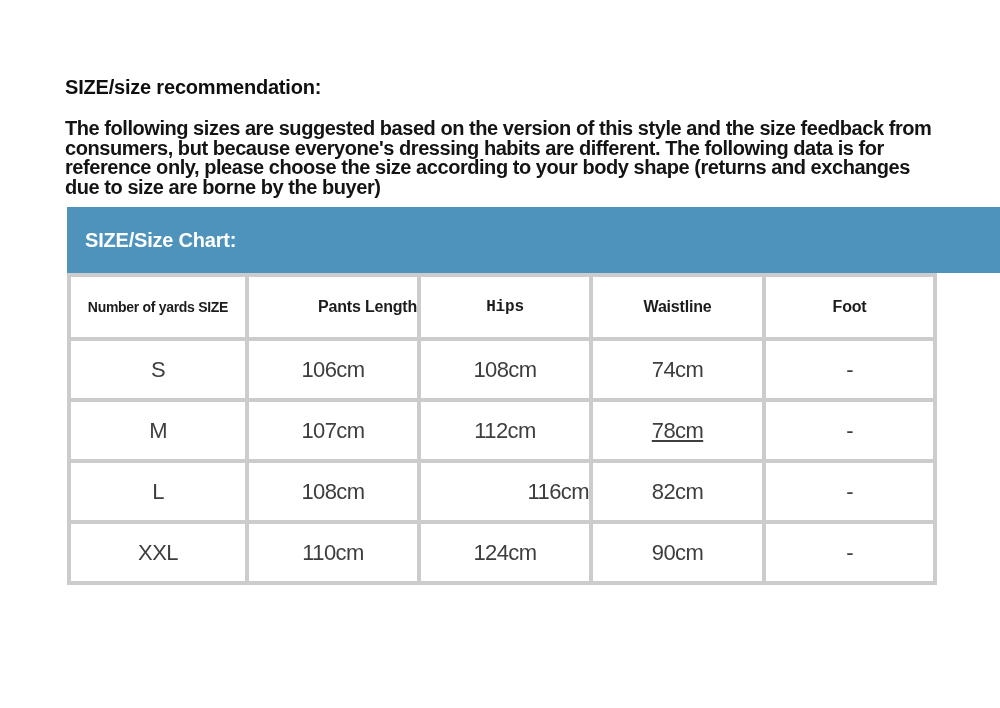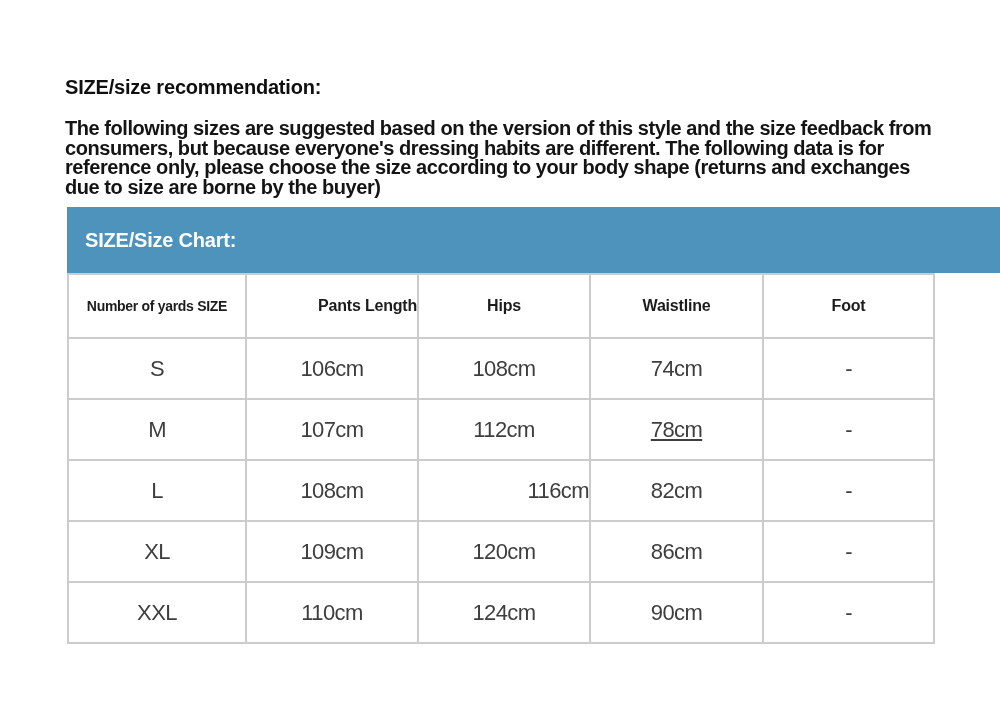--- a/index.html
+++ b/index.html
@@ -55,21 +55,21 @@
     position: absolute;
     left: 67px;
     top: 273px;
     width: 866px;
     border-collapse: collapse;
     table-layout: fixed;
     background: #ffffff;
   }
   table.size-table th,
   table.size-table td {
-    border: 2px solid #c2410c; 
+    border: 4px solid #c2410c; 
     text-align: center;
     vertical-align: middle;
     padding: 0;
     overflow: hidden;
     white-space: nowrap;
   }
   table.size-table thead th {
     height: 64px;
     font-size: 16px;
     font-weight: 700;
@@ -106,21 +106,21 @@
       <col style="width:178px">
       <col style="width:172px">
       <col style="width:172px">
       <col style="width:173px">
       <col style="width:171px">
     </colgroup>
     <thead>
       <tr>
         <th class="col-size" style="border-color: rgb(204, 204, 204);">Number of yards SIZE</th>
         <th style="border-color: rgb(204, 204, 204); text-align: right;">Pants Length</th>
-        <th style="border-color: rgb(204, 204, 204);">Hips</th>
+        <th style="border-color: rgb(204, 204, 204); font-family: Liberation Mono, monospace;">Hips</th>
         <th style="border-color: rgb(204, 204, 204);">Waistline</th>
         <th style="border-color: rgb(204, 204, 204);">Foot</th>
       </tr>
     </thead>
     <tbody>
       <tr>
         <td style="border-color: rgb(204, 204, 204);">S</td>
         <td style="border-color: rgb(204, 204, 204);">106cm</td>
         <td style="border-color: rgb(204, 204, 204);">108cm</td>
         <td style="border-color: rgb(204, 204, 204);">74cm</td>
@@ -134,27 +134,20 @@
         <td style="border-color: rgb(204, 204, 204);">-</td>
       </tr>
       <tr>
         <td style="border-color: rgb(204, 204, 204);">L</td>
         <td style="border-color: rgb(204, 204, 204);">108cm</td>
         <td style="border-color: rgb(204, 204, 204); text-align: right;">116cm</td>
         <td style="border-color: rgb(204, 204, 204);">82cm</td>
         <td style="border-color: rgb(204, 204, 204);">-</td>
       </tr>
       <tr>
-        <td style="border-color: rgb(204, 204, 204);">XL</td>
-        <td style="border-color: rgb(204, 204, 204);">109cm</td>
-        <td style="border-color: rgb(204, 204, 204);">120cm</td>
-        <td style="border-color: rgb(204, 204, 204);">86cm</td>
-        <td style="border-color: rgb(204, 204, 204);">-</td>
-      </tr>
-      <tr>
         <td style="border-color: rgb(204, 204, 204);">XXL</td>
         <td style="border-color: rgb(204, 204, 204);">110cm</td>
         <td style="border-color: rgb(204, 204, 204);">124cm</td>
         <td style="border-color: rgb(204, 204, 204);">90cm</td>
         <td style="border-color: rgb(204, 204, 204);">-</td>
       </tr>
     </tbody>
   </table>
 
 </div>

